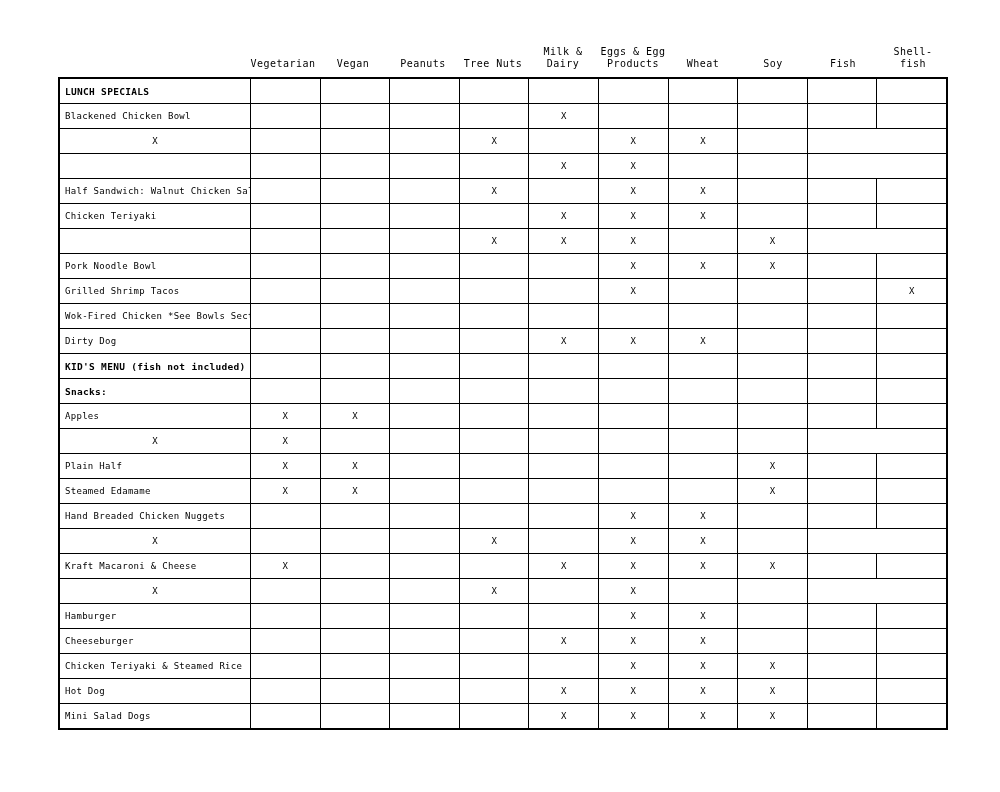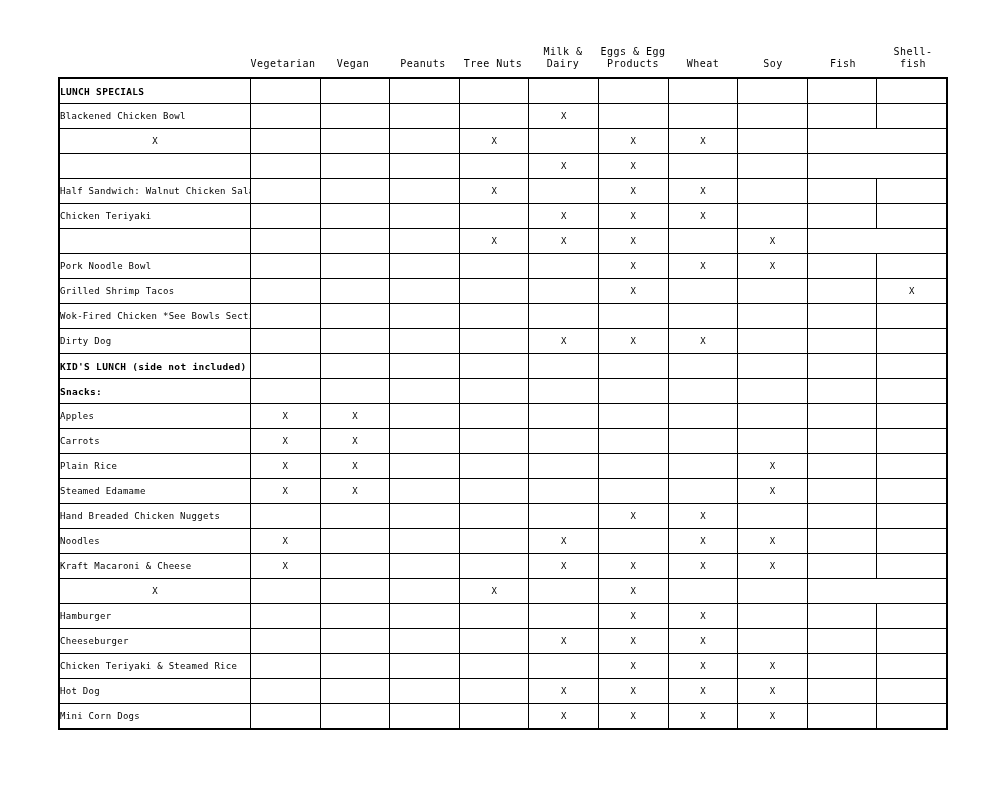--- a/index.html
+++ b/index.html
@@ -45,20 +45,21 @@
   }
   .row:not(:first-child) {
     border-top: 1px solid #000000;
   }
   .cell:not(:first-child) {
     border-left: 1px solid #000000;
   }
   .label-cell {
     display: flex;
     align-items: center;
+    padding-left: 5px;
     font-size: 9px;
     letter-spacing: 0.3px;
     white-space: nowrap;
     overflow: hidden;
   }
   .row.bold .label-cell {
     font-weight: bold;
     font-size: 9.5px;
   }
   .mark-cell {
@@ -225,21 +226,21 @@
           <div class="cell mark-cell"></div>
           <div class="cell mark-cell"></div>
           <div class="cell mark-cell">X</div>
           <div class="cell mark-cell">X</div>
           <div class="cell mark-cell">X</div>
           <div class="cell mark-cell"></div>
           <div class="cell mark-cell"></div>
           <div class="cell mark-cell"></div>
         </div>
         <div class="row bold">
-          <div class="cell label-cell">KID'S LUNCH (side not included)</div>
+          <div class="cell label-cell">KID'S MENU (fish not included)</div>
           <div class="cell mark-cell"></div>
           <div class="cell mark-cell"></div>
           <div class="cell mark-cell"></div>
           <div class="cell mark-cell"></div>
           <div class="cell mark-cell"></div>
           <div class="cell mark-cell"></div>
           <div class="cell mark-cell"></div>
           <div class="cell mark-cell"></div>
           <div class="cell mark-cell"></div>
           <div class="cell mark-cell"></div>
@@ -264,34 +265,33 @@
           <div class="cell mark-cell"></div>
           <div class="cell mark-cell"></div>
           <div class="cell mark-cell"></div>
           <div class="cell mark-cell"></div>
           <div class="cell mark-cell"></div>
           <div class="cell mark-cell"></div>
           <div class="cell mark-cell"></div>
           <div class="cell mark-cell"></div>
         </div>
         <div class="row">
-          <div class="cell label-cell">Carrots</div>
-          <div class="cell mark-cell">X</div>
-          <div class="cell mark-cell">X</div>
-          <div class="cell mark-cell"></div>
-          <div class="cell mark-cell"></div>
-          <div class="cell mark-cell"></div>
-          <div class="cell mark-cell"></div>
-          <div class="cell mark-cell"></div>
-          <div class="cell mark-cell"></div>
-          <div class="cell mark-cell"></div>
-          <div class="cell mark-cell"></div>
-        </div>
-        <div class="row">
-          <div class="cell label-cell">Plain Rice</div>
+          <div class="cell mark-cell">X</div>
+          <div class="cell mark-cell">X</div>
+          <div class="cell mark-cell"></div>
+          <div class="cell mark-cell"></div>
+          <div class="cell mark-cell"></div>
+          <div class="cell mark-cell"></div>
+          <div class="cell mark-cell"></div>
+          <div class="cell mark-cell"></div>
+          <div class="cell mark-cell"></div>
+          <div class="cell mark-cell"></div>
+        </div>
+        <div class="row">
+          <div class="cell label-cell">Plain Half</div>
           <div class="cell mark-cell">X</div>
           <div class="cell mark-cell">X</div>
           <div class="cell mark-cell"></div>
           <div class="cell mark-cell"></div>
           <div class="cell mark-cell"></div>
           <div class="cell mark-cell"></div>
           <div class="cell mark-cell"></div>
           <div class="cell mark-cell">X</div>
           <div class="cell mark-cell"></div>
           <div class="cell mark-cell"></div>
@@ -316,21 +316,20 @@
           <div class="cell mark-cell"></div>
           <div class="cell mark-cell"></div>
           <div class="cell mark-cell"></div>
           <div class="cell mark-cell">X</div>
           <div class="cell mark-cell">X</div>
           <div class="cell mark-cell"></div>
           <div class="cell mark-cell"></div>
           <div class="cell mark-cell"></div>
         </div>
         <div class="row">
-          <div class="cell label-cell">Noodles</div>
           <div class="cell mark-cell">X</div>
           <div class="cell mark-cell"></div>
           <div class="cell mark-cell"></div>
           <div class="cell mark-cell"></div>
           <div class="cell mark-cell">X</div>
           <div class="cell mark-cell"></div>
           <div class="cell mark-cell">X</div>
           <div class="cell mark-cell">X</div>
           <div class="cell mark-cell"></div>
           <div class="cell mark-cell"></div>
@@ -406,21 +405,21 @@
           <div class="cell mark-cell"></div>
           <div class="cell mark-cell"></div>
           <div class="cell mark-cell">X</div>
           <div class="cell mark-cell">X</div>
           <div class="cell mark-cell">X</div>
           <div class="cell mark-cell">X</div>
           <div class="cell mark-cell"></div>
           <div class="cell mark-cell"></div>
         </div>
         <div class="row">
-          <div class="cell label-cell">Mini Corn Dogs</div>
+          <div class="cell label-cell">Mini Salad Dogs</div>
           <div class="cell mark-cell"></div>
           <div class="cell mark-cell"></div>
           <div class="cell mark-cell"></div>
           <div class="cell mark-cell"></div>
           <div class="cell mark-cell">X</div>
           <div class="cell mark-cell">X</div>
           <div class="cell mark-cell">X</div>
           <div class="cell mark-cell">X</div>
           <div class="cell mark-cell"></div>
           <div class="cell mark-cell"></div>

